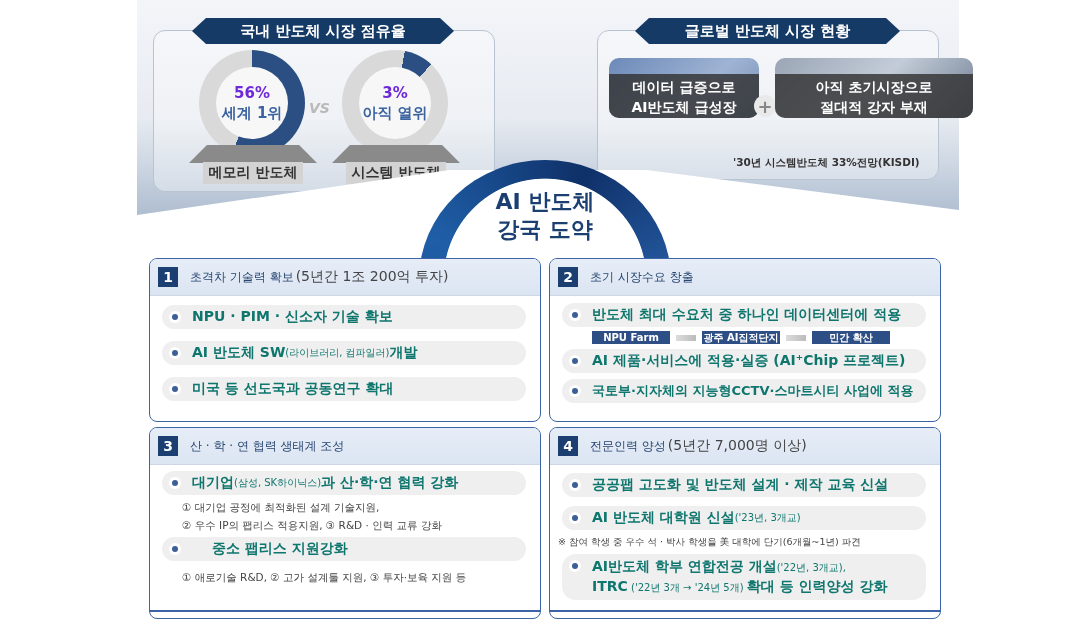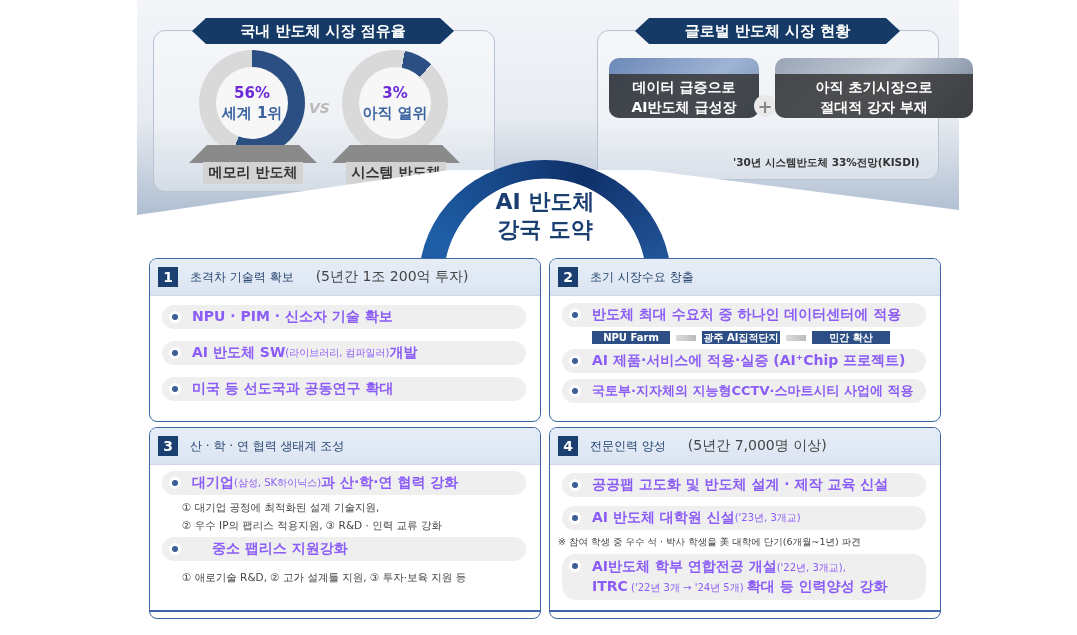--- a/index.html
+++ b/index.html
@@ -36,22 +36,22 @@
   .arch{position:absolute;left:282px;top:160px;width:252px;height:240px;border-radius:50%;
     background:radial-gradient(circle,#ffffff 0 58%,transparent 58.5%),
       conic-gradient(from 200deg,#123c7a,#1f5fa8,#0f3068,#2a66b0,#123c7a);
     clip-path:inset(0 0 52% 0);}
   .arch-title{position:absolute;left:282px;top:188px;width:252px;text-align:center;color:#1c3f72;font-weight:bold;font-size:22px;line-height:28px;}
   
   .card{position:absolute;width:390px;border:1.5px solid #3c64a6;border-radius:8px;background:#fff;overflow:hidden;}
   .card-head{height:36px;background:linear-gradient(180deg,#e6edf7,#dbe5f2);display:flex;align-items:center;padding-left:8px;border-bottom:1px solid #cdd7e6;}
   .num{width:20px;height:20px;background:#1c3f72;color:#fff;font-weight:bold;font-size:14px;display:flex;align-items:center;justify-content:center;margin-right:12px;}
   .card-title{font-size:12px;font-weight:normal;color:#27456f;}
-  .card-sub{font-size:14px;color:#444;margin-left:22px;text-align:center;}
-  .item{margin:6px 14px 0 12px;background:#efefef;border-radius:14px;min-height:24px;display:flex;align-items:center;padding:0 10px;font-size:14px;color:#8b5cf6;font-weight:bold;}
+  .card-sub{font-size:14px;color:#444;margin-left:2px;text-align:center;}
+  .item{margin:6px 14px 0 12px;background:#efefef;border-radius:14px;min-height:24px;display:flex;align-items:center;padding:0 10px;font-size:14px;color:#0f766e;font-weight:bold;}
   .bullet{width:6px;height:6px;border-radius:50%;background:#3b5f96;box-shadow:0 0 0 3px #fff;margin-right:14px;flex:0 0 auto;}
   .small{font-size:10px;font-weight:normal;}
   .subline{font-size:10.5px;color:#444;margin:4px 0 0 32px;line-height:16px;}
   .flow{display:flex;align-items:center;margin:4px 0 0 30px;gap:6px;padding-left:12px;}
   .tag{background:#2d4f86;color:#fff;font-size:10px;font-weight:bold;width:78px;height:13px;display:flex;align-items:center;justify-content:center;}
   .arrow{width:20px;height:6px;background:linear-gradient(90deg,#ddd,#bbb);}
   .bottom-line{position:absolute;height:2px;background:#3c64a6;}
 </style>
 </head>
 <body>

